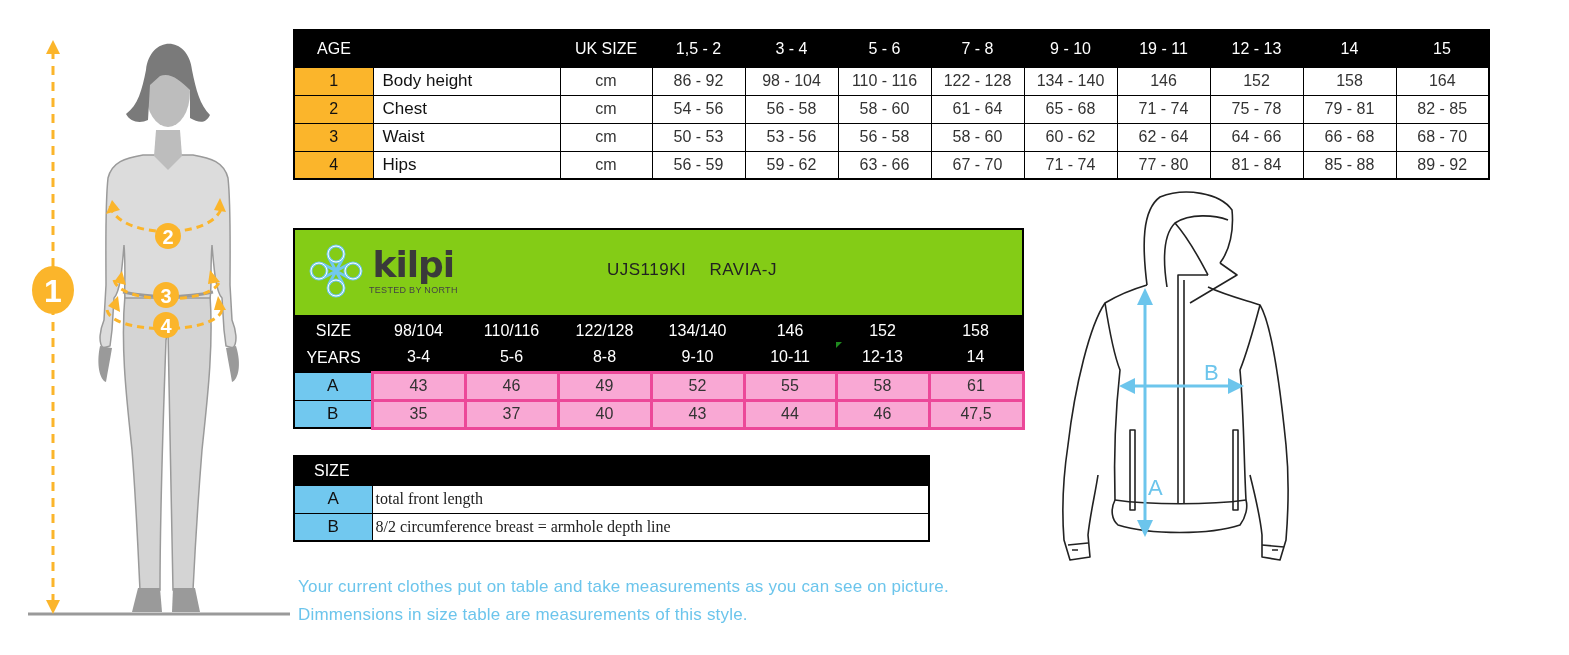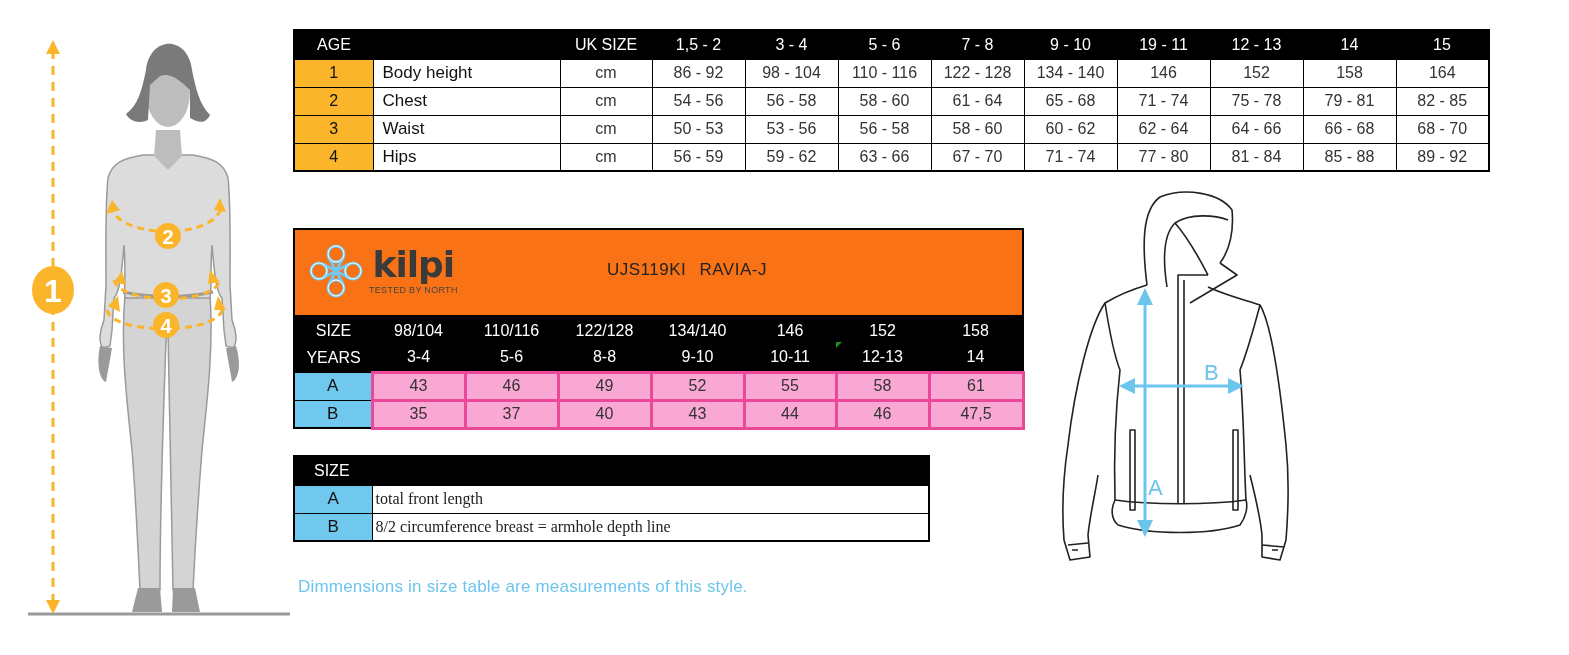--- a/index.html
+++ b/index.html
@@ -7,38 +7,38 @@
   body { position: relative; font-family: "Liberation Sans", "DejaVu Sans", sans-serif; color: #222; }
 
   
   .figure { position: absolute; left: 0; top: 30px; width: 290px; height: 600px; }
 
   
   table { border-collapse: collapse; table-layout: fixed; position: absolute; }
   td, th { font-weight: normal; text-align: center; white-space: nowrap; overflow: hidden; }
 
   .t1 { left: 293px; top: 29px; width: 1194px; border: 2px solid #000; }
-  .t1 th { background: #000; color: #fff; font-size: 16px; height: 29px; }
+  .t1 th { background: #000; color: #fff; font-size: 16px; height: 37px; }
   .t1 td { border: 1px solid #000; height: 28px; font-size: 16px; color: #333; }
   .t1 td.num { background: #fbb52b; color: #111; }
   .t1 td.lbl { text-align: left; padding-left: 9px; color: #111; font-size: 17px; }
   .t1 th.agehdr { text-align: center; }
 
   .t2 { left: 293px; top: 228px; width: 729px; border: 2px solid #000; }
-  .t2 .brandrow td { height: 85px; background: #f97316; border-bottom: 2px solid #000; }
+  .t2 .brandrow td { height: 85px; background: #84cc16; border-bottom: 2px solid #000; }
   .t2 th { background: #000; color: #fff; font-size: 16px; height: 28px; }
   .t2 td.val { border: 3px solid #ec4899; height: 28px; font-size: 16px; color: #333; background: #f9a8d4; }
   .t2 td.key { background: #71c8ef; color: #111; border: 1px solid #000; font-size: 17px; }
 
   .brand { position: relative; height: 85px; }
   .brand-logo { position: absolute; left: 12px; top: 12px; display: flex; align-items: center; }
   .brand-word { font-family: "DejaVu Sans", sans-serif; font-weight: bold; font-size: 36px; color: #3a3a3a; letter-spacing: -1px; line-height: 1; }
   .brand-tag { font-size: 9px; color: #444; letter-spacing: 0.3px; margin-top: 2px; }
   .brand-title { position: absolute; left: 312px; top: 30px; font-size: 17px; color: #222; letter-spacing: 0.5px; }
-  .brand-title span + span { margin-left: 8px; }
+  .brand-title span + span { margin-left: 18px; }
 
   .t3 { left: 293px; top: 455px; width: 637px; border: 2px solid #000; }
   .t3 th { background: #000; color: #fff; font-size: 16px; height: 29px; text-align: left; padding-left: 19px; }
   .t3 td { border: 1px solid #000; height: 28px; font-size: 16px; color: #222; }
   .t3 td.key { background: #71c8ef; color: #111; font-size: 17px; }
   .t3 td.desc { text-align: left; padding-left: 3px; font-family: Liberation Serif, serif; }
 
   .green-mark { position: absolute; left: 836px; top: 342px; width: 0; height: 0;
     border-top: 6px solid #1f8a1f; border-right: 6px solid transparent; }
 
@@ -300,20 +300,21 @@
     <td class="desc">total front length</td>
   </tr>
   <tr>
     <td class="key">B</td>
     <td class="desc">8/2 circumference breast = armhole depth line</td>
   </tr>
 </tbody>
   </table>
 
 <div class="notes">
+  <div>Your current clothes put on table and take measurements as you can see on picture.</div>
   <div>Dimmensions in size table are measurements of this style.</div>
 </div>
 
 <svg class="jacket" viewBox="0 0 250 390" xmlns="http://www.w3.org/2000/svg">
   <g fill="none" stroke="#222" stroke-width="1.6" stroke-linejoin="round">
 
     <path d="M97,100 C92,60 92,25 110,12 C135,2 170,8 182,25 C184,45 180,65 170,78"></path>
     <path d="M117,102 C112,70 115,48 125,38 C140,28 165,30 178,35"></path>
     <path d="M125,38 C140,55 150,75 158,90"></path>
     <path d="M170,78 L187,90 L140,118"></path>

